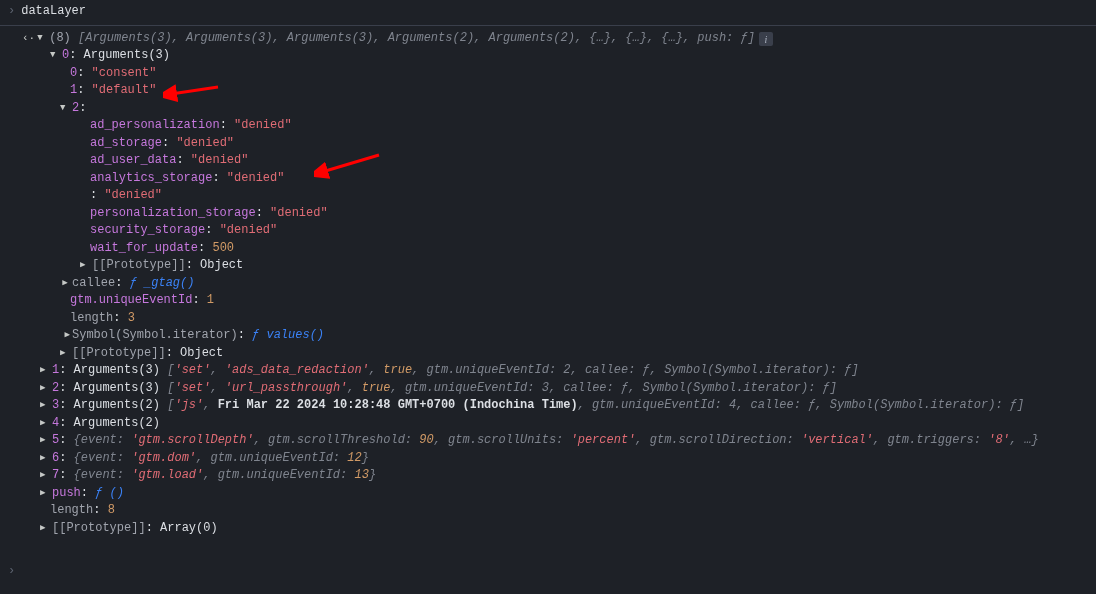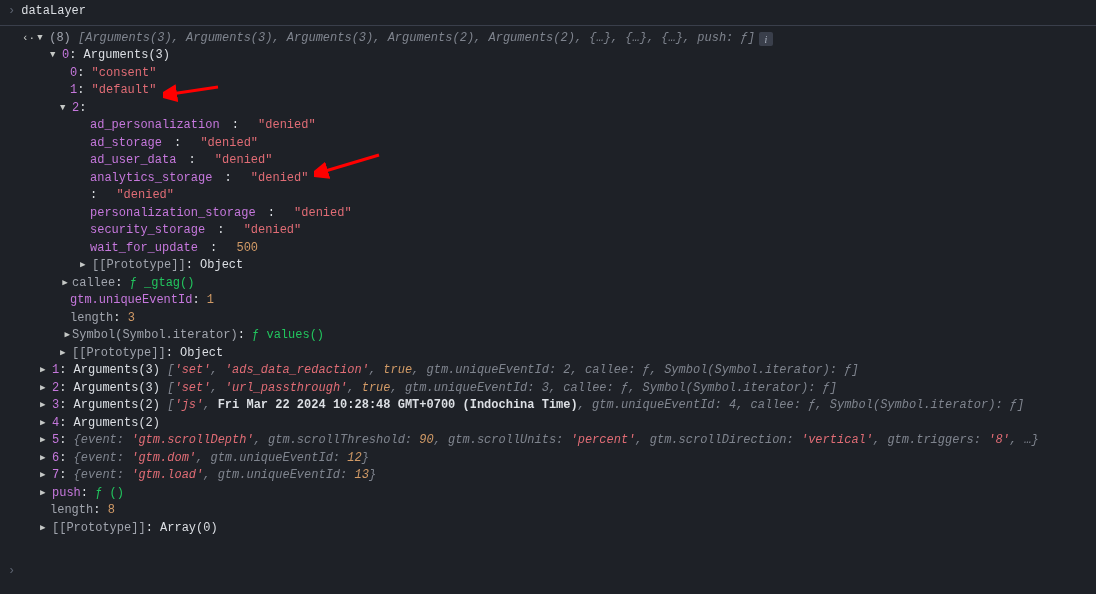--- a/index.html
+++ b/index.html
@@ -25,30 +25,30 @@
     color: #5c6370;
   }
   .input-text { color: #dcdfe4; }
   .result-block {
     padding: 4px 8px 4px 8px;
   }
   .line { white-space: nowrap; height: 17.5px; display: flex; align-items: center; }
   .indent-0 { padding-left: 14px; }
   .indent-1 { padding-left: 42px; }
   .indent-2 { padding-left: 62px; }
-  .indent-3 { padding-left: 82px; gap: 12px; }
+  .indent-3 { padding-left: 82px; }
   .tri { display:inline-block; width: 10px; color: #c5c8c6; font-size: 9px; margin-right:2px; cursor:pointer;}
   .tri-r::before { content: "▶"; }
   .tri-d::before { content: "▼"; }
   .cycle { display:inline-block; color: #c5c8c6; font-size: 11px; margin-right:2px; }
   .grey { color: #7f848e; font-style: italic; }
   .dimgrey { color: #a0a4ad; }
   .key { color: #c678dd; }
   .orange { color: #d19a66; }
-  .func { color: #22c55e;}
+  .func { font-style: italic; color: #3b82f6;}
   .str { color: #e06c75; }
   .white { color: #dcdfe4; }
   .info-badge {
     display:inline-flex; align-items:center; justify-content:center;
     width:14px; height:14px; border-radius:2px; background:#3a3f4b;
     color:#abb2bf; font-size:10px; font-style: italic; font-family: Georgia, serif;
     margin-left:4px; position:relative; top:1px;
   }
   .arrow1, .arrow2 { position:absolute; pointer-events:none; }
   .arrow1 { left: 163px; top: 82px; }

